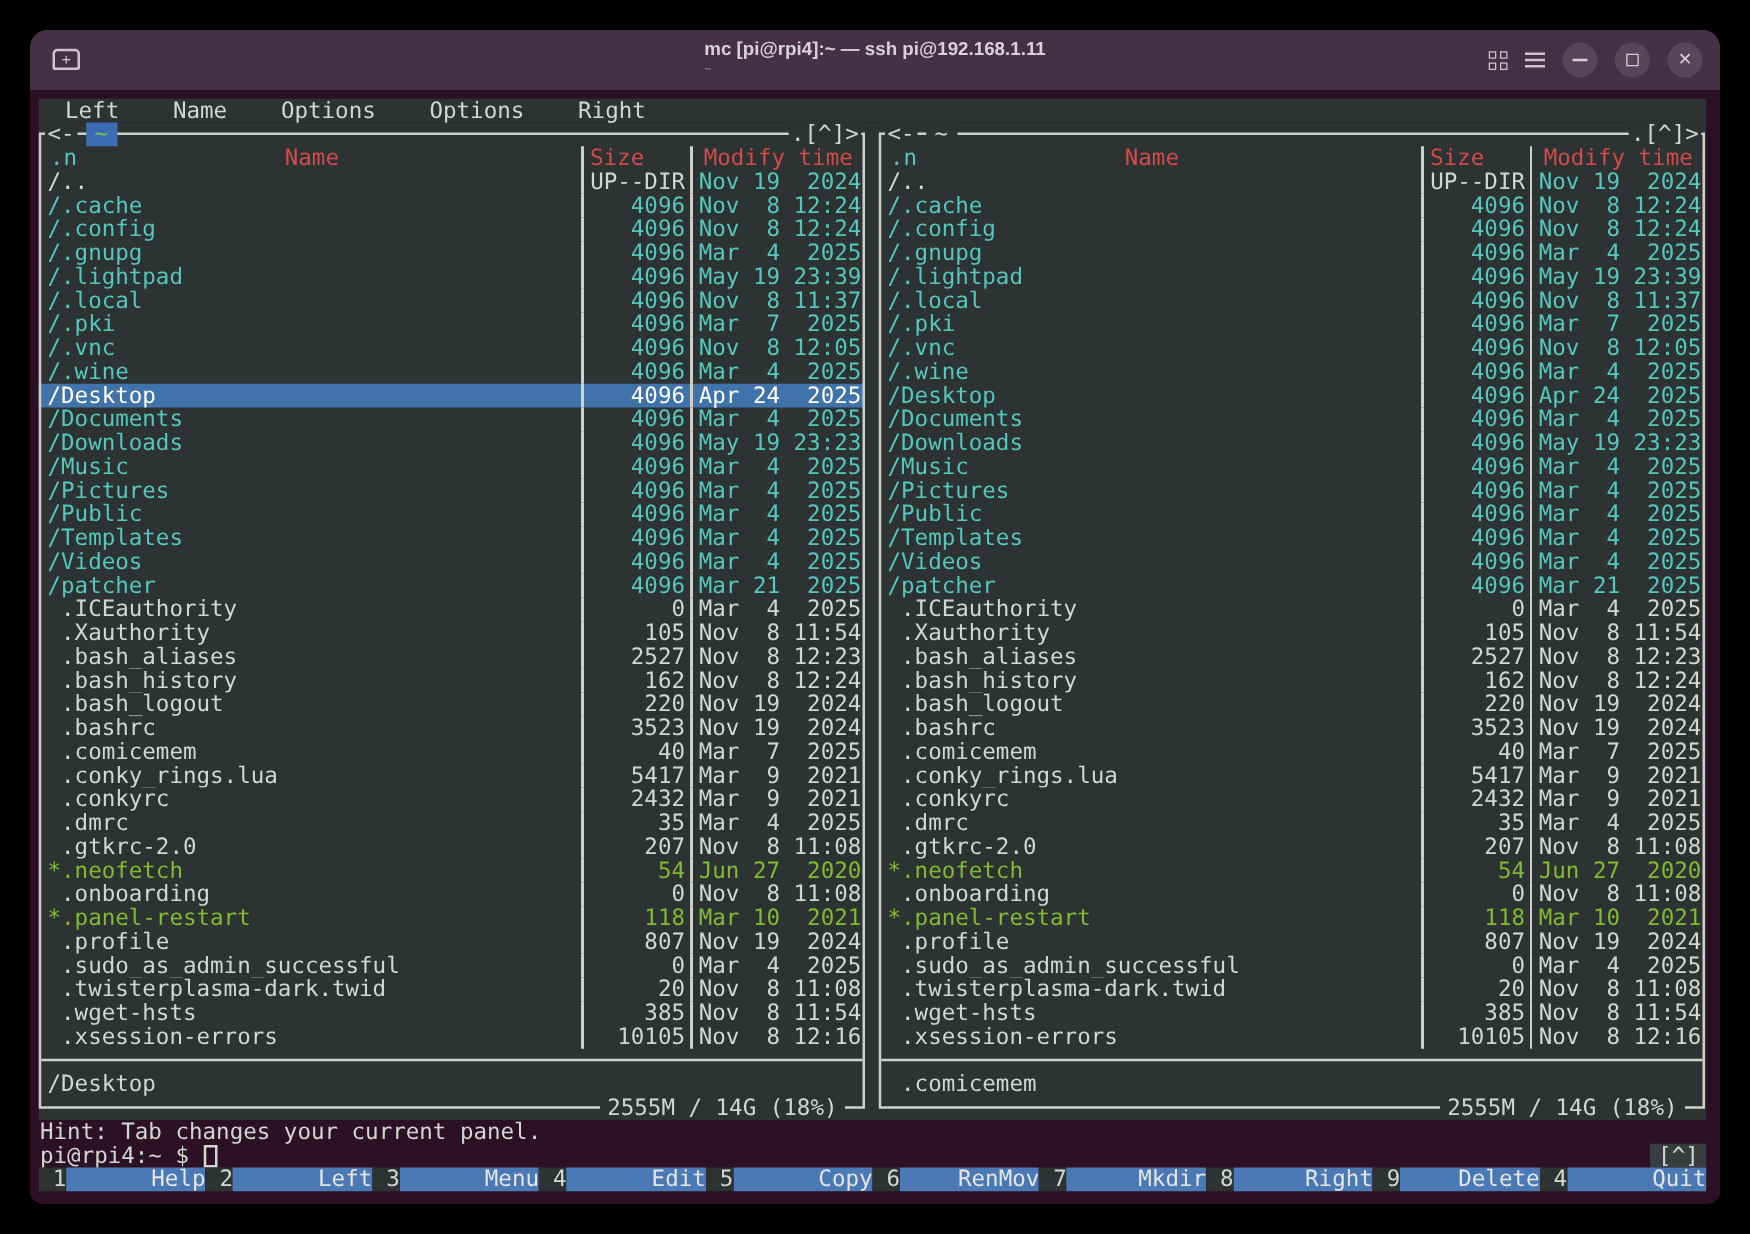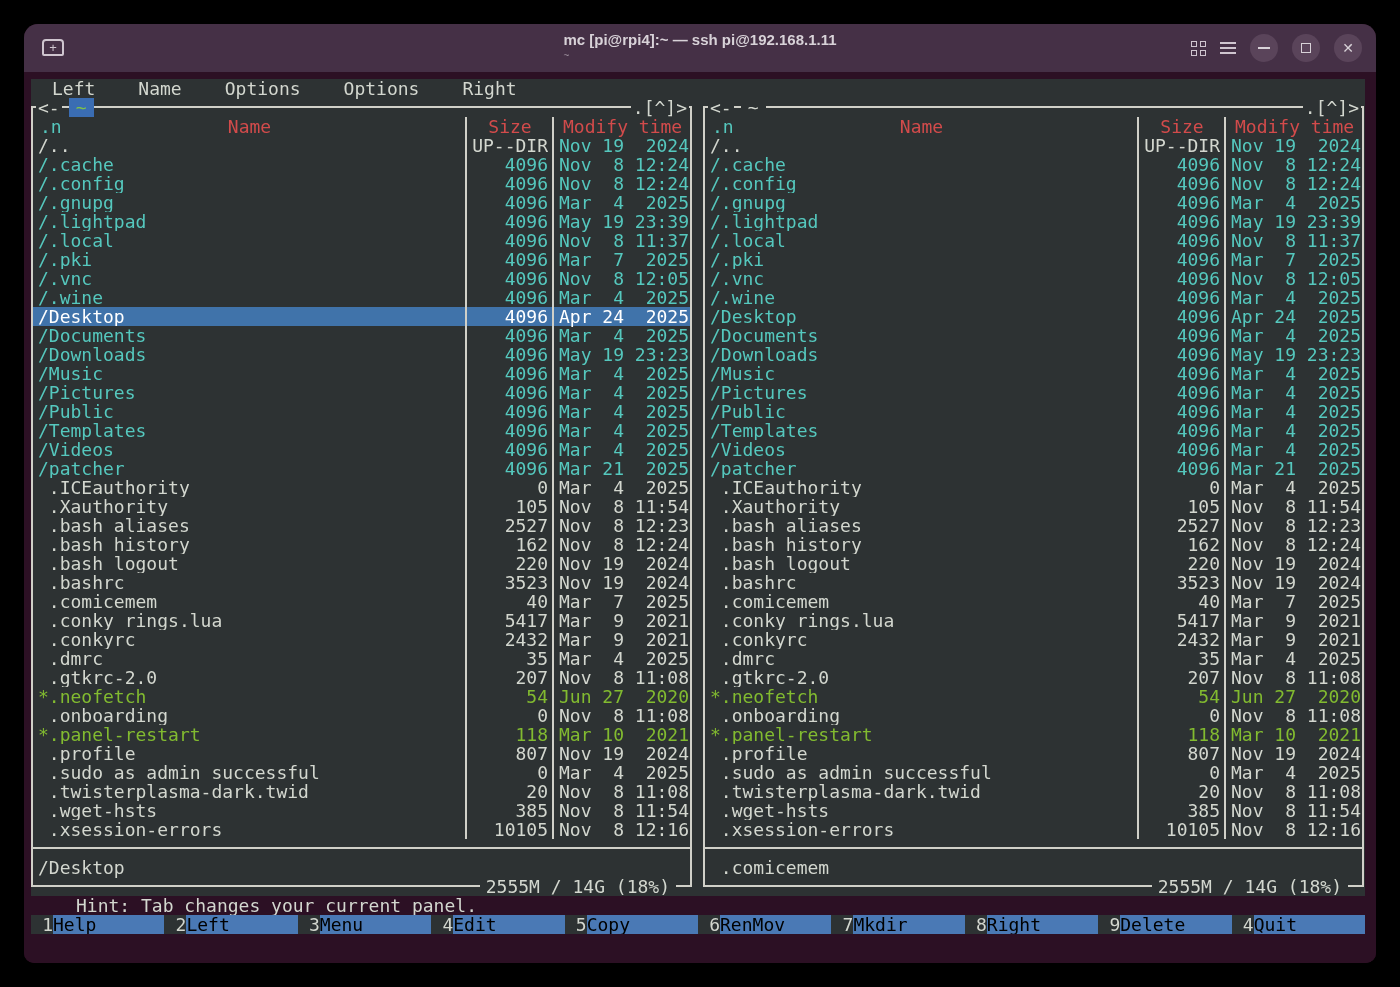--- a/index.html
+++ b/index.html
@@ -56,48 +56,48 @@
   .p-top{position:relative;z-index:2;display:flex;align-items:center;height:19px;padding:0 3px;}
   .p-arrow{background:var(--mc-bg);padding:0 2px;margin-left:2px;white-space:pre;color:var(--white);}
   .p-chip{margin-left:7px;padding:0 7px;background:var(--chipblue);color:var(--chipgreen);}
   .p-path-plain{margin-left:7px;padding:0 7px;background:var(--mc-bg);color:var(--white);}
   .p-spacer{flex:1;}
   .p-corner{background:var(--mc-bg);padding:0 2px;white-space:pre;color:var(--white);}
   .pgrid{display:grid;grid-template-columns:423px 11px 76px 11px 130px;padding-left:7px;height:19px;}
   .c-vline{background:linear-gradient(to right,transparent 4px,var(--frame) 4px,var(--frame) 6px,transparent 6px);}
   .phead .h-name{position:relative;text-align:center;color:var(--red);}
   .phead .h-sort{position:absolute;left:2px;top:0;color:var(--cyan);}
-  .phead .h-size{text-align:center;color:var(--red);}
+  .phead .h-size{text-align:left;color:var(--red);}
   .phead .h-date{color:var(--red);white-space:pre;padding-left:4px;}
   .c-name{white-space:pre;overflow:hidden;}
   .c-size{text-align:right;white-space:pre;}
   .c-date{text-align:right;white-space:pre;}
   .prow.dir .c-name,.prow.dir .c-size,.prow.dir .c-date{color:var(--cyan);}
   .prow.file .c-name,.prow.file .c-size,.prow.file .c-date{color:var(--white);}
   .prow.exec .c-name,.prow.exec .c-size,.prow.exec .c-date{color:var(--green);}
   .prow.updir .c-name,.prow.updir .c-size{color:var(--white);}
   .prow.updir .c-date{color:var(--cyan);}
   .prow.selected{background:var(--selblue);}
   .prow.selected .c-name,.prow.selected .c-size,.prow.selected .c-date{color:#ffffff;}
   .sep-row{position:relative;height:19px;}
   .sep-row .line{position:absolute;left:2px;right:2px;top:8px;height:2px;background:var(--frame);}
   .mini-row{height:19px;line-height:19px;padding-left:7px;white-space:pre;color:var(--white);}
   .bottom-row{position:relative;height:19px;}
   .free{position:absolute;right:16px;top:0;z-index:2;background:var(--mc-bg);
         padding:0 6px;color:var(--white);white-space:pre;}
   
-  .hintrow{color:var(--white);padding-left:1px;white-space:pre;margin-left:44px;}
+  .hintrow{color:var(--white);padding-left:1px;white-space:pre;}
   .promptrow{display:flex;align-items:center;padding-left:1px;}
   .prompt-text{color:var(--white);white-space:pre;}
   .cursor{width:11px;height:18px;border:2px solid var(--white);margin-left:1px;}
   .prompt-badge{margin-left:auto;background:#383d3e;color:var(--white);padding:0 6px;white-space:pre;}
   .keybar{display:flex;}
   .kseg{flex:1 1 0;display:flex;min-width:0;}
   .knum{width:22px;text-align:right;color:var(--white);background:var(--mc-bg);white-space:pre;}
-  .klabel{flex:1;background:var(--keyblue);color:#000000;overflow:hidden;white-space:pre;}
+  .klabel{flex:1;background:var(--keyblue);color:#e5e5e5;overflow:hidden;white-space:pre;text-align:right;}
 </style>
 </head>
 <body>
 
 <div class="window">
 
   <div class="titlebar">
     <div class="newtab-btn">
       <div class="newtab-shape">+</div>
     </div>
@@ -709,20 +709,25 @@
           <div class="bottom-row">
             <span class="free">2555M / 14G (18%)</span>
           </div>
           <div class="pframe"></div>
         </div>
 
       </div>
 
       <div class="hintrow row19">Hint: Tab changes your current panel.</div>
 
+      <div class="promptrow row19">
+        <span class="prompt-text">pi@rpi4:~ $ </span>
+        <span class="cursor"></span>
+        <span class="prompt-badge">[^]</span>
+      </div>
 
       <div class="keybar row19" id="keybar">
           <div class="kseg">
             <span class="knum">1</span>
             <span class="klabel">Help</span>
           </div>
           <div class="kseg">
             <span class="knum">2</span>
             <span class="klabel">Left</span>
           </div>

